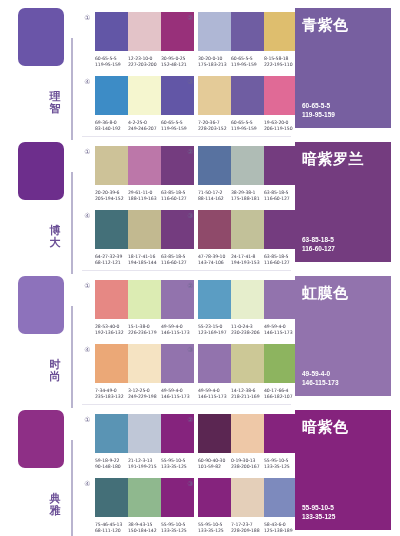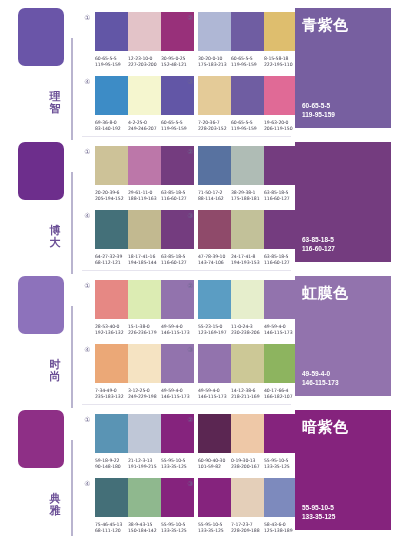--- a/index.html
+++ b/index.html
@@ -249,20 +249,21 @@
             <span>24-17-41-8</span>
             <span>194-193-153</span>
           </div>
           <div class="code">
             <span>63-85-18-5</span>
             <span>116-60-127</span>
           </div>
         </div>
       </div>
       <div class="hero" style="top: 142px; height: 120px; background: rgb(116, 60, 127);">
+        <div class="hero-name">暗紫罗兰</div>
         <div class="hero-codes">
           <span>63-85-18-5</span>
           <span>116-60-127</span>
         </div>
       </div>
       <div class="row-sep" style="top: 270px;"></div>
       <div class="mood-block" style="top: 276px; height: 126px;">
         <div class="mood-chip" style="top: 0px; background: rgb(141, 114, 187);"></div>
         <div class="mood-rule" style="top: 30px; height: 102px;"></div>
         <div class="mood-label" style="top: 82px;">

